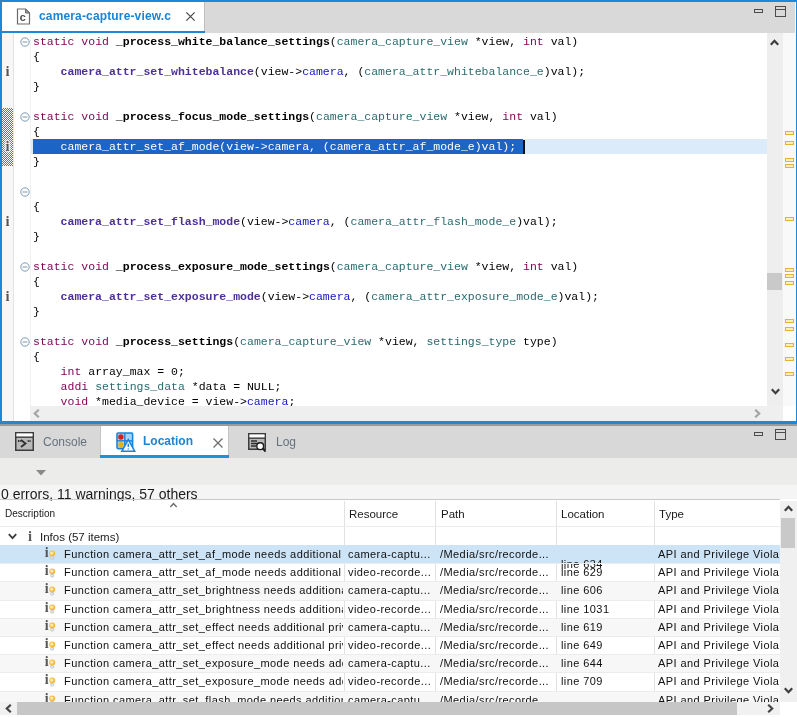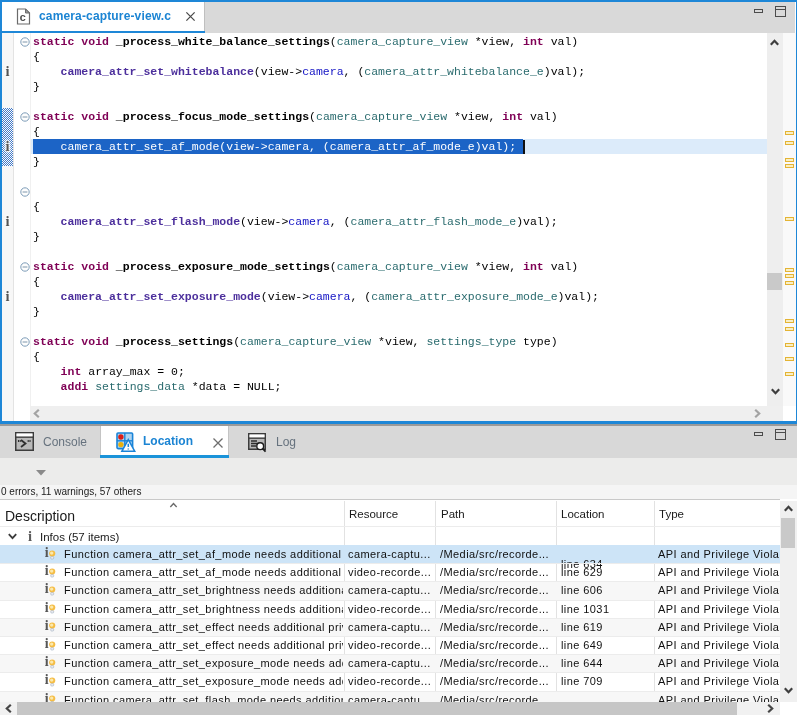--- a/index.html
+++ b/index.html
@@ -1,20 +1,20 @@
 <!DOCTYPE html>
 <html><head><meta charset="utf-8">
 <style>
 * { margin:0; padding:0; box-sizing:border-box; }
 html,body { width:797px; height:717px; overflow:hidden; background:#fff;
   font-family:"Liberation Sans", sans-serif; }
 .abs { position:absolute; }
 .cl { position:absolute; left:33px; height:15px; line-height:15.2px; white-space:pre;
   font-family:"Liberation Mono", monospace; font-size:11.5px; color:#000; }
-.cl .k { color:#7f0055; font-weight:bold; }
+.cl .k { color:#7f0055; font-weight:normal; }
 .cl .d { color:#000; font-weight:bold; }
 .cl .f { color:#4c2f9c; font-weight:bold; }
 .cl .t { color:#2a6b6e; }
 .cl .m { color:#1313c4; }
 .trow { position:absolute; left:0; width:780px; height:18.2px; font-size:11px; letter-spacing:0.42px; color:#101010; }
 </style></head>
 <body>
 
 <div class="abs" style="left:0;top:0;width:797px;height:424px;background:#fff;overflow:hidden">
   <div class="abs" style="left:2px;top:2px;width:793px;height:31px;background:#d9d9d9"></div>
@@ -77,20 +77,21 @@
   <div class="cl" style="top:214px">    <span class="f">camera_attr_set_flash_mode</span>(view-&gt;<span class="m">camera</span>, (<span class="t">camera_attr_flash_mode_e</span>)val);</div>
   <div class="cl" style="top:229px">}</div>
   <div class="cl" style="top:259px"><span class="k">static</span> <span class="k">void</span> <span class="d">_process_exposure_mode_settings</span>(<span class="t">camera_capture_view</span> *view, <span class="k">int</span> val)</div>
   <div class="cl" style="top:274px">{</div>
   <div class="cl" style="top:289px">    <span class="f">camera_attr_set_exposure_mode</span>(view-&gt;<span class="m">camera</span>, (<span class="t">camera_attr_exposure_mode_e</span>)val);</div>
   <div class="cl" style="top:304px">}</div>
   <div class="cl" style="top:334px"><span class="k">static</span> <span class="k">void</span> <span class="d">_process_settings</span>(<span class="t">camera_capture_view</span> *view, <span class="t">settings_type</span> type)</div>
   <div class="cl" style="top:349px">{</div>
   <div class="cl" style="top:364px">    <span class="k">int</span> array_max = 0;</div>
   <div class="cl" style="top:379px">    <span class="k">addi</span> <span class="t">settings_data</span> *data = NULL;</div>
+  <div class="cl" style="top:394px">    <span class="k">void</span> *media_device = view-&gt;<span class="m">camera</span>;</div>
 
   <div class="abs" style="left:766.7px;top:33px;width:16px;height:373px;background:#eeeeee"></div>
   <svg class="abs" style="left:770px;top:39px" width="9" height="7" viewBox="0 0 9 7">
       <polyline points="0.8,5.8 4.5,1.8 8.2,5.8" fill="none" stroke="#3e3e3e" stroke-width="2.2"></polyline>
     </svg>
   <svg class="abs" style="left:770.5px;top:387.5px" width="9" height="7" viewBox="0 0 9 7">
       <polyline points="0.8,1.2 4.5,5.2 8.2,1.2" fill="none" stroke="#3e3e3e" stroke-width="2.2"></polyline>
     </svg>
   <div class="abs" style="left:767px;top:273px;width:14.5px;height:16.5px;background:#c9c9c9"></div>
   <div class="abs" style="left:782.7px;top:33px;width:12.9px;height:373px;background:#f9f9f9"></div>
@@ -158,31 +159,31 @@
 <div class="abs" style="left:276px;top:434.5px;font-size:12px;color:#66727e">Log</div>
 <div class="abs" style="left:753.5px;top:431.5px;width:9px;height:4px;border:1px solid #4c4c4c"></div>
 <div class="abs" style="left:774.5px;top:428.5px;width:11px;height:11px;border:1px solid #4c4c4c"></div>
 <div class="abs" style="left:775.5px;top:431.5px;width:9px;height:1px;background:#4c4c4c"></div>
 
 <div class="abs" style="left:0;top:457.7px;width:797px;height:27.3px;background:#ececeb"></div>
 <svg class="abs" style="left:35px;top:469px" width="12" height="7" viewBox="0 0 12 7">
     <path d="M1 1 L11 1 L6 6.5 Z" fill="#8a8a8a"></path>
   </svg>
 <div class="abs" style="left:0;top:485px;width:797px;height:14.4px;background:#f5f5f5"></div>
-<div class="abs" style="left:1px;top:485.8px;font-size:10px;color:#1a1a1a">0 errors, 11 warnings, 57 others</div>
+<div class="abs" style="left:1px;top:485.8px;font-size:14px;color:#1a1a1a">0 errors, 11 warnings, 57 others</div>
 <div class="abs" style="left:0;top:499.4px;width:780px;height:1px;background:#c9c9c9"></div>
 
 <div class="abs" style="left:0;top:501px;width:780px;height:200.6px;overflow:hidden;background:#fff">
   <div style="position:relative;width:780px;height:200.6px">
     <div class="abs" style="left:344px;top:0;width:1px;height:200.6px;background:#e2e2e2"></div>
     <div class="abs" style="left:435px;top:0;width:1px;height:200.6px;background:#e2e2e2"></div>
     <div class="abs" style="left:556px;top:0;width:1px;height:200.6px;background:#e2e2e2"></div>
     <div class="abs" style="left:654px;top:0;width:1px;height:200.6px;background:#e2e2e2"></div>
     <div class="abs" style="left:0;top:0;width:780px;height:26px;border-bottom:1px solid #ececec"></div>
-    <div class="abs" style="left:5px;top:7px;font-size:14px;color:#1a1a1a">Description</div>
+    <div class="abs" style="left:5px;top:7px;font-size:10px;color:#1a1a1a">Description</div>
     <div class="abs" style="left:349px;top:7px;font-size:11.5px;color:#1a1a1a">Resource</div>
     <div class="abs" style="left:441px;top:7px;font-size:11.5px;color:#1a1a1a">Path</div>
     <div class="abs" style="left:561px;top:7px;font-size:11.5px;color:#1a1a1a">Location</div>
     <div class="abs" style="left:659px;top:7px;font-size:11.5px;color:#1a1a1a">Type</div>
     <svg class="abs" style="left:169px;top:1px" width="9" height="6" viewBox="0 0 9 7">
         <polyline points="0.8,5.8 4.5,1.8 8.2,5.8" fill="none" stroke="#6a6a6a" stroke-width="1.6"></polyline>
       </svg>
     <div class="abs" style="left:0;top:26px;width:780px;height:18px;font-size:11.5px;color:#1a1a1a">
       <svg class="abs" style="left:8px;top:6px" width="9" height="7" viewBox="0 0 9 7">
           <polyline points="0.8,1.2 4.5,5.2 8.2,1.2" fill="none" stroke="#3c3c3c" stroke-width="1.8"></polyline>

